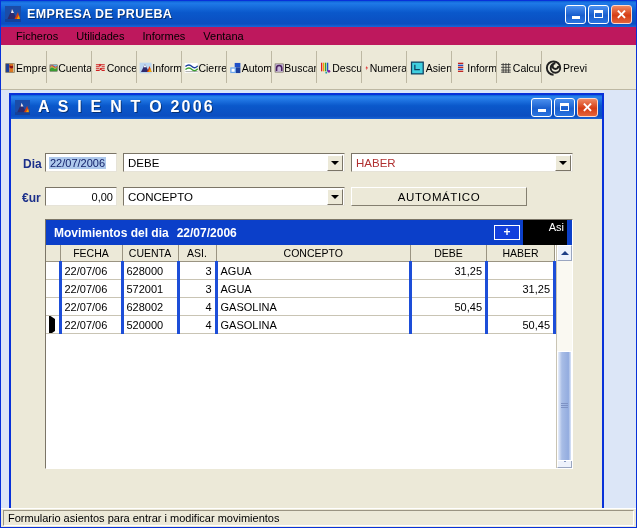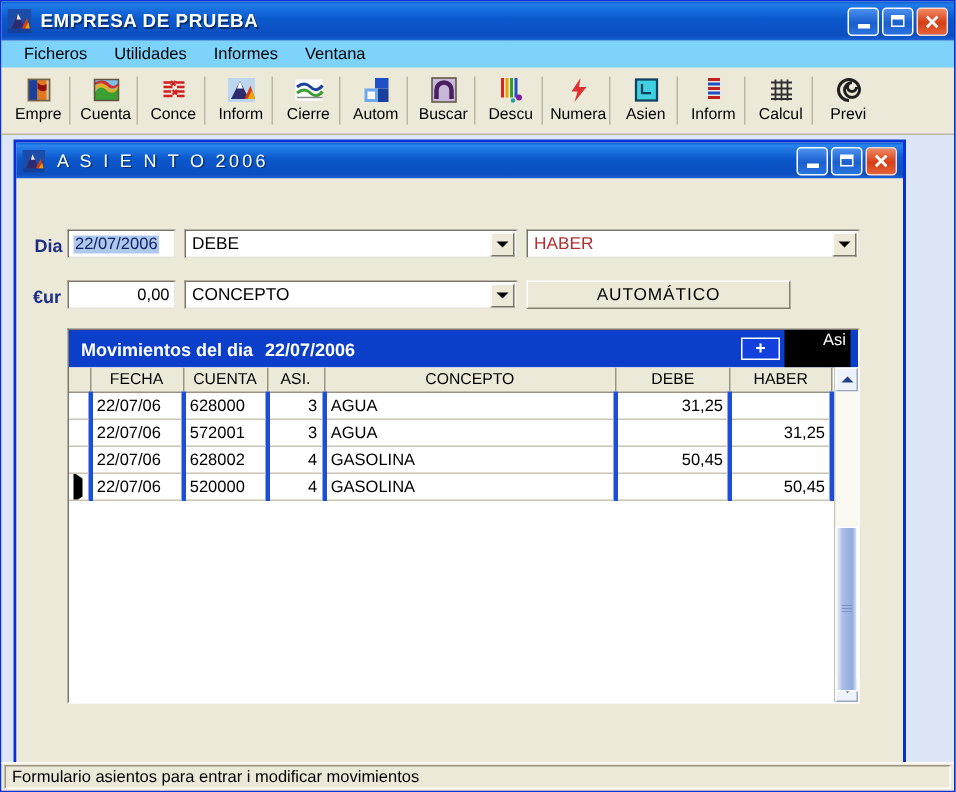--- a/index.html
+++ b/index.html
@@ -44,37 +44,37 @@
     position:relative;
   }
   .tb-btn.min,.tb-btn.max{background:linear-gradient(to bottom,#4b90ef,#1a5fce 55%,#2a74e0);}
   .tb-btn.close{background:linear-gradient(to bottom,#f08a64,#d63d14 55%,#e4633a);border-color:#ffd8c8;}
   .gl-min{width:8px;height:3px;background:#fff;margin-top:6px;}
   .gl-max{width:9px;height:8px;border:1.5px solid #fff;box-sizing:border-box;border-top-width:3px;}
   .gl-close{color:#fff;font-size:13px;font-weight:bold;line-height:1;font-family:"Liberation Sans",sans-serif;}
 
   
   .menubar{
-    height:19px;flex:0 0 19px;background:#7dd3fc;
+    height:19px;flex:0 0 19px;background:#be185d;
     display:flex;align-items:center;
     padding-left:6px;box-sizing:border-box;
     border-bottom:1px solid #ece9d8;
   }
   .menubar .mi{padding:2px 9px;color:#000;font-size:11px;white-space:nowrap;}
 
   
   .toolbar{
     flex:0 0 43px;height:43px;background:#ece9d8;
     display:flex;align-items:stretch;
     padding:1px 0 1px 2px;box-sizing:border-box;
     border-bottom:1px solid #ece9d8;
   }
   .tbtn{
     width:45px;
-    display:flex;flex-direction:column;align-items:center;justify-content:flex-start;
+    display:flex;flex-direction:row;align-items:center;justify-content:flex-start;
     padding-top:2px;box-sizing:border-box;
     border:1px solid transparent;
     position:relative;
   }
   .tbtn:after{
     content:"";position:absolute;right:0;top:3px;bottom:3px;width:1px;background:#bdb8a3;
   }
   .tbtn:last-child:after{display:none;}
   .tbtn .ic{width:20px;height:20px;display:block;}
   .tbtn .lb{font-size:10.5px;color:#000;margin-top:1px;line-height:11px;white-space:nowrap;}
@@ -93,21 +93,21 @@
     box-sizing:border-box;
     display:flex;flex-direction:column;
   }
   .c-titlebar{
     height:24px;flex:0 0 24px;
     background:linear-gradient(to bottom,#0b5fd4 0%,#2a84ef 8%,#0a58cb 45%,#0b4ec0 88%,#1a66d8 100%);
     display:flex;align-items:center;padding:0 2px 0 4px;box-sizing:border-box;
   }
   .c-titlebar .tb-icon{width:15px;height:15px;margin-right:8px;flex:0 0 15px;}
   .c-titlebar .tb-text{
-    color:#fff;font-weight:normal;font-size:12px;letter-spacing:2.2px;
+    color:#fff;font-weight:bold;font-size:16px;letter-spacing:2.2px;
     text-shadow:1px 1px 0 rgba(0,0,0,.4);
   }
   .c-body{flex:1 1 auto;position:relative;background:#ece9d8;padding:0;}
 
   
   .lbl-blue{color:#1b2f8a;font-weight:bold;font-size:12px;}
   .txtbox{
     background:#fff;border:1px solid #7b7567;border-right-color:#e6e3d8;border-bottom-color:#e6e3d8;
     box-sizing:border-box;font-size:11px;color:#000;
     display:flex;align-items:center;padding:0 3px;

